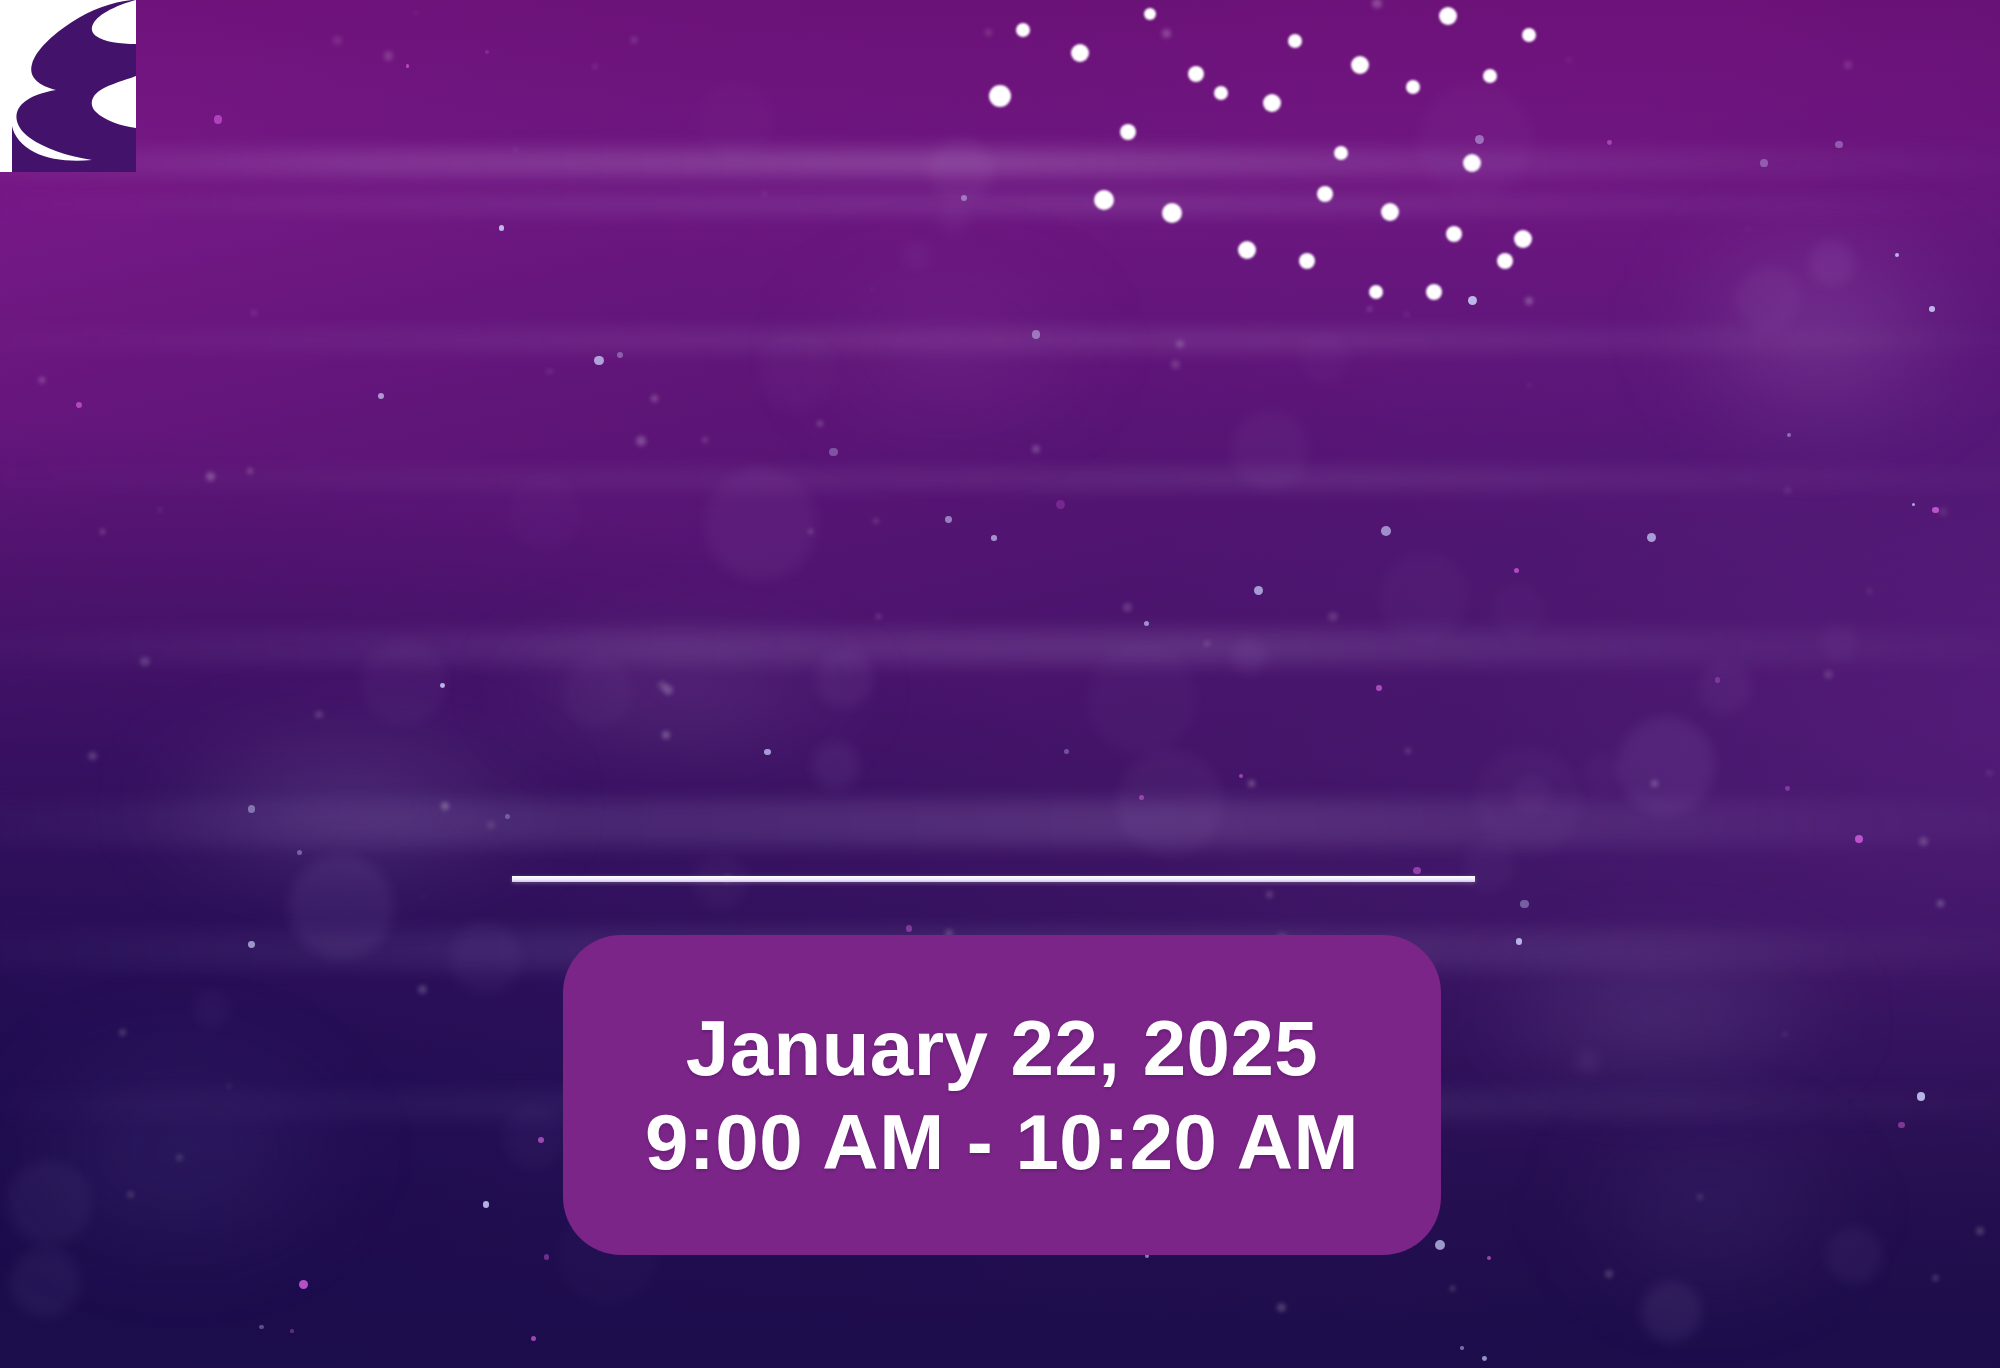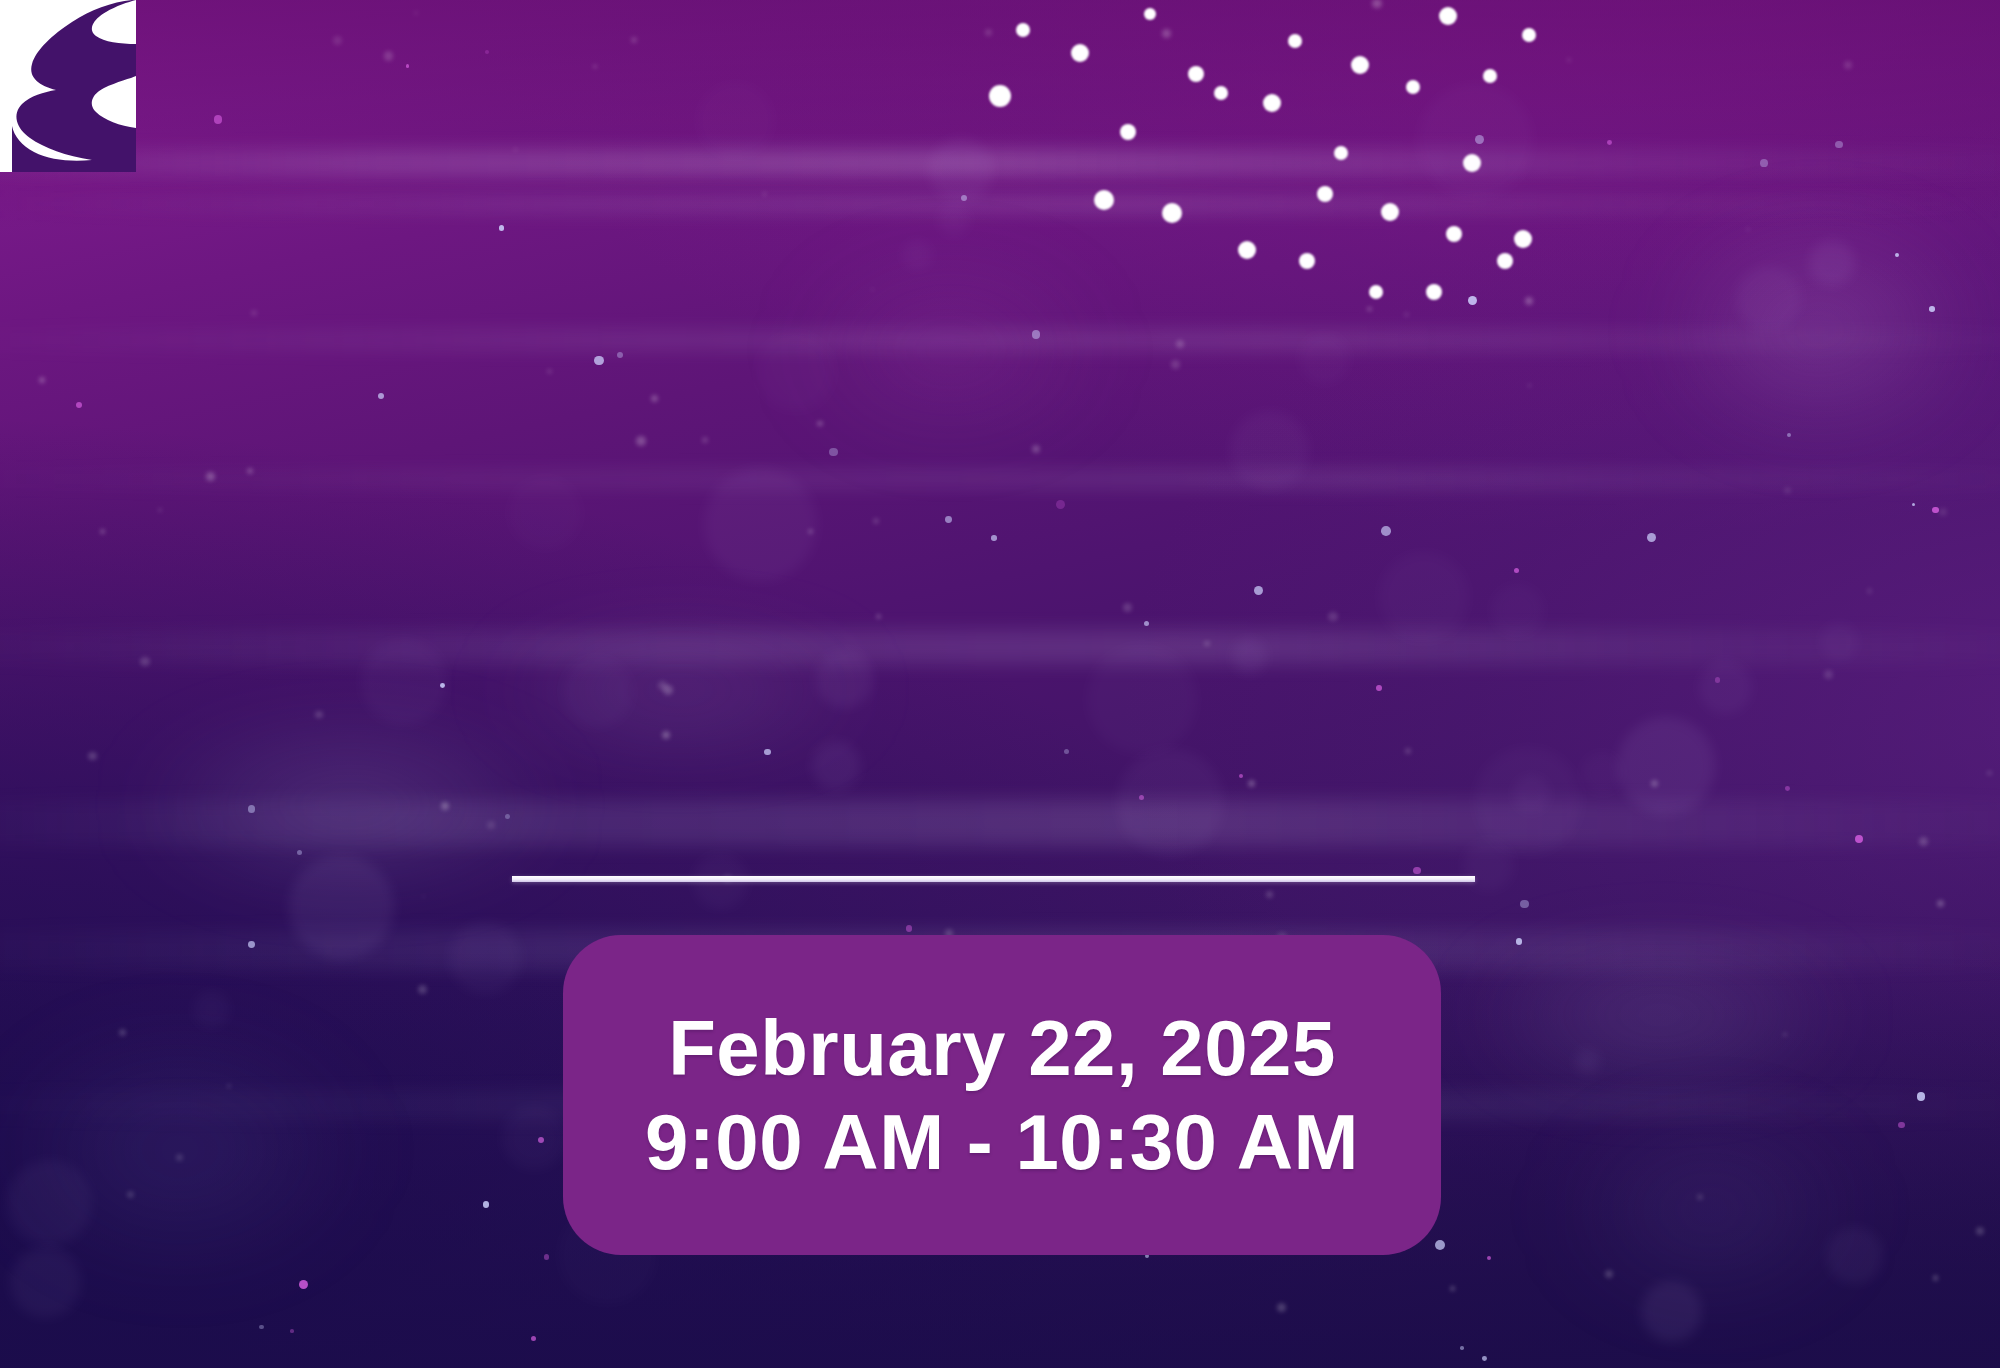--- a/index.html
+++ b/index.html
@@ -433,17 +433,17 @@
                                C116 82 132 78 136 76 L136 44 C120 44 104 42 96 36
                                C88 30 92 20 106 12 C116 6 128 2 136 0 Z"></path>
       <path fill="#43126a" d="M0 0 L0 24 C8 18 20 10 34 4 C22 2 10 0 0 0 Z" opacity="0"></path>
     </svg>
   </div>
 
 
   <div id="divider"></div>
 
   <div id="date-card">
-    <span class="date-line">February 22, 2025</span>
-    <span class="date-line">9:00 AM - 10:30 AM</span>
+    <span class="date-line">January 22, 2025</span>
+    <span class="date-line">9:00 AM - 10:20 AM</span>
   </div>
 
 </div>
 
 </body></html>

